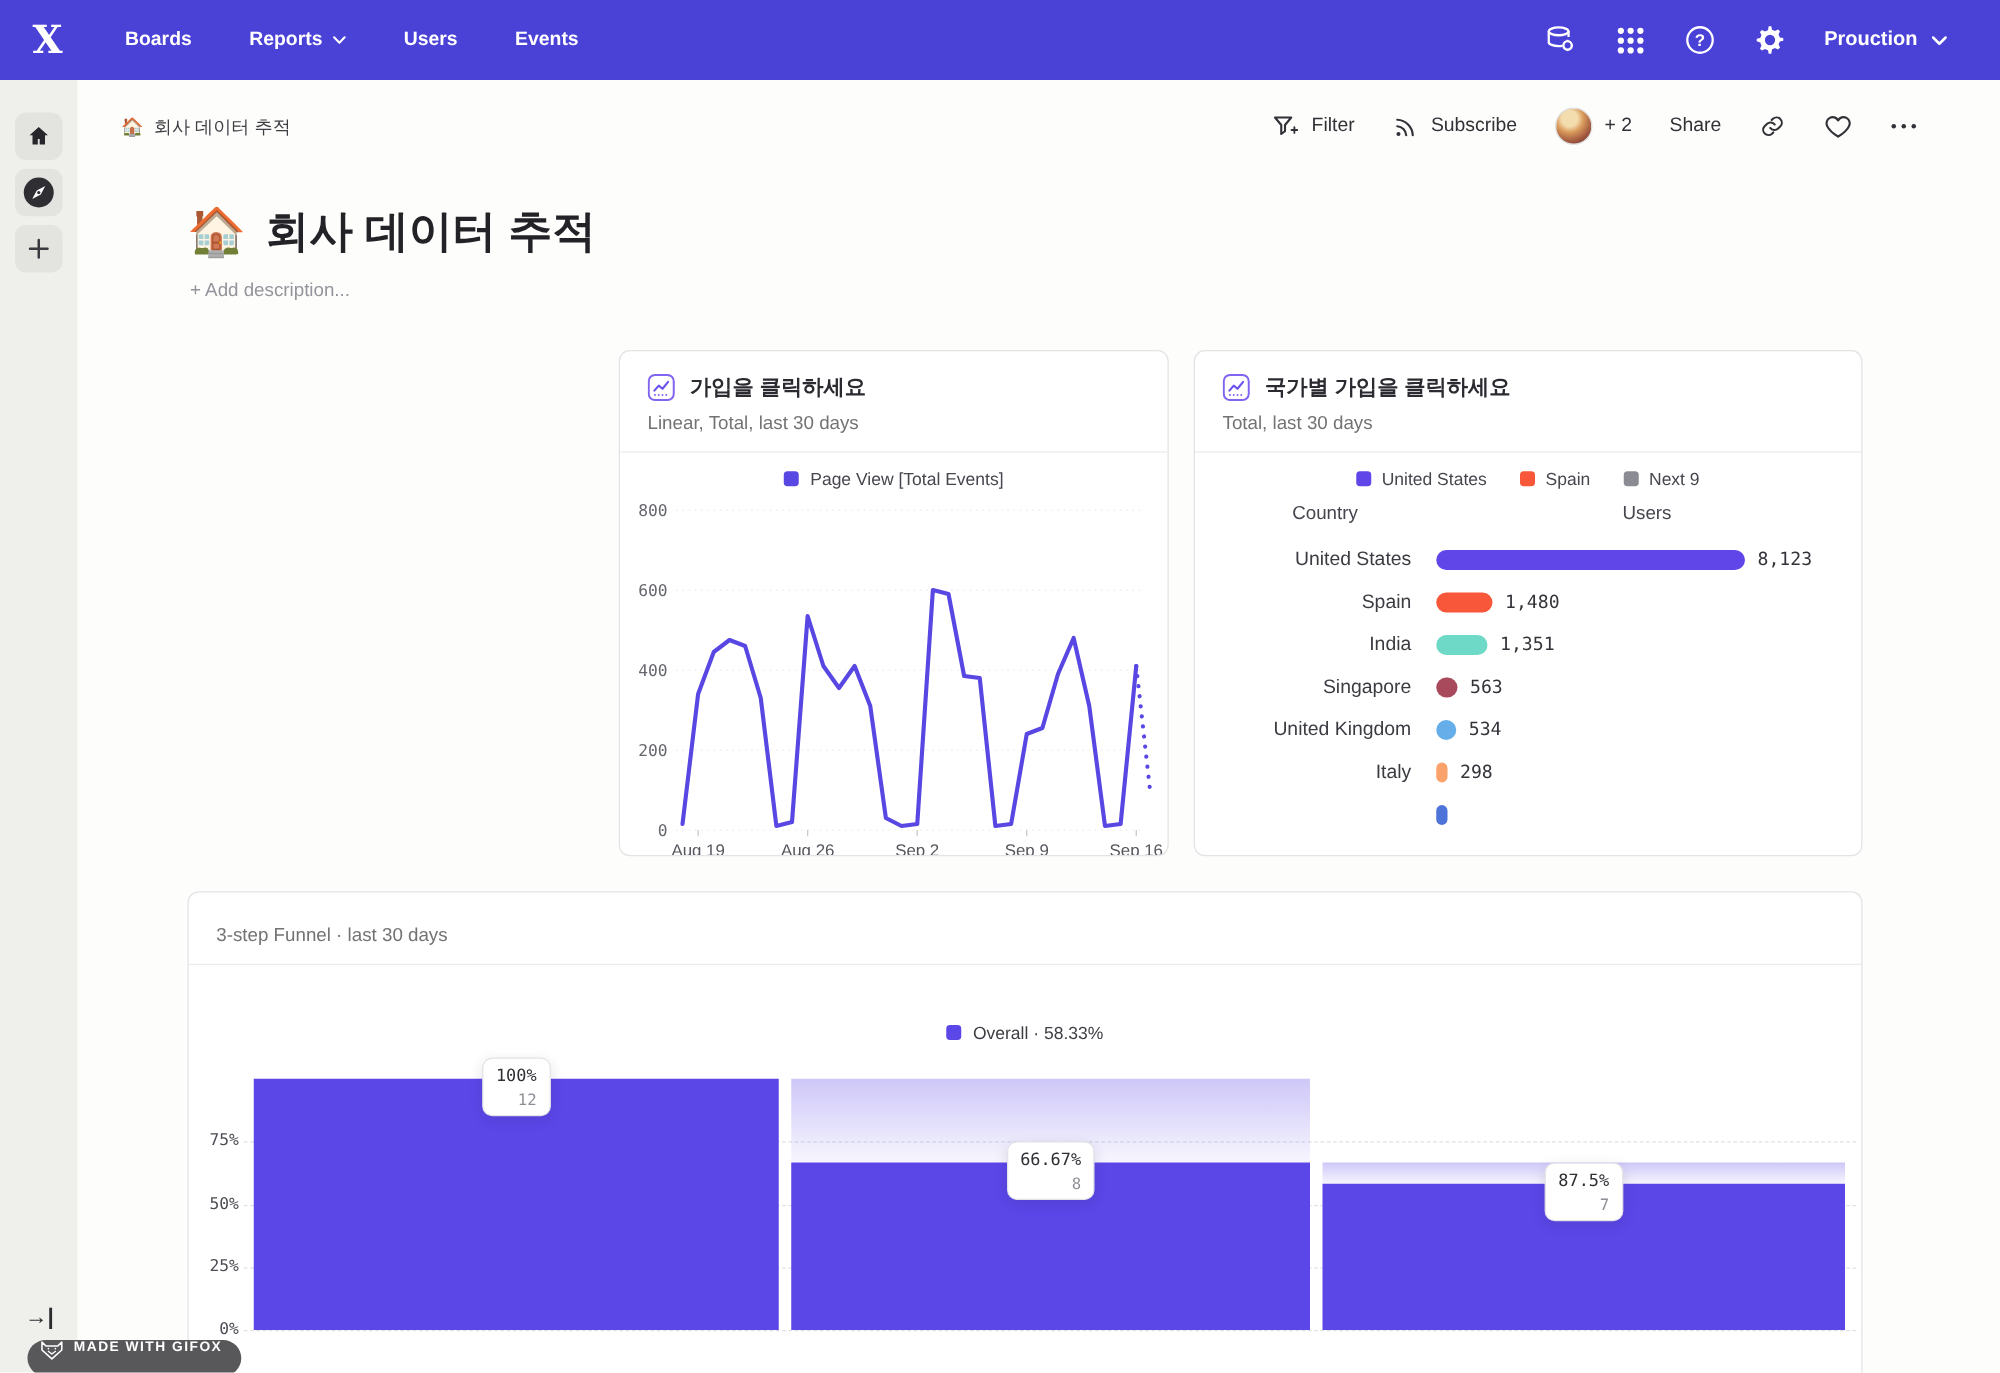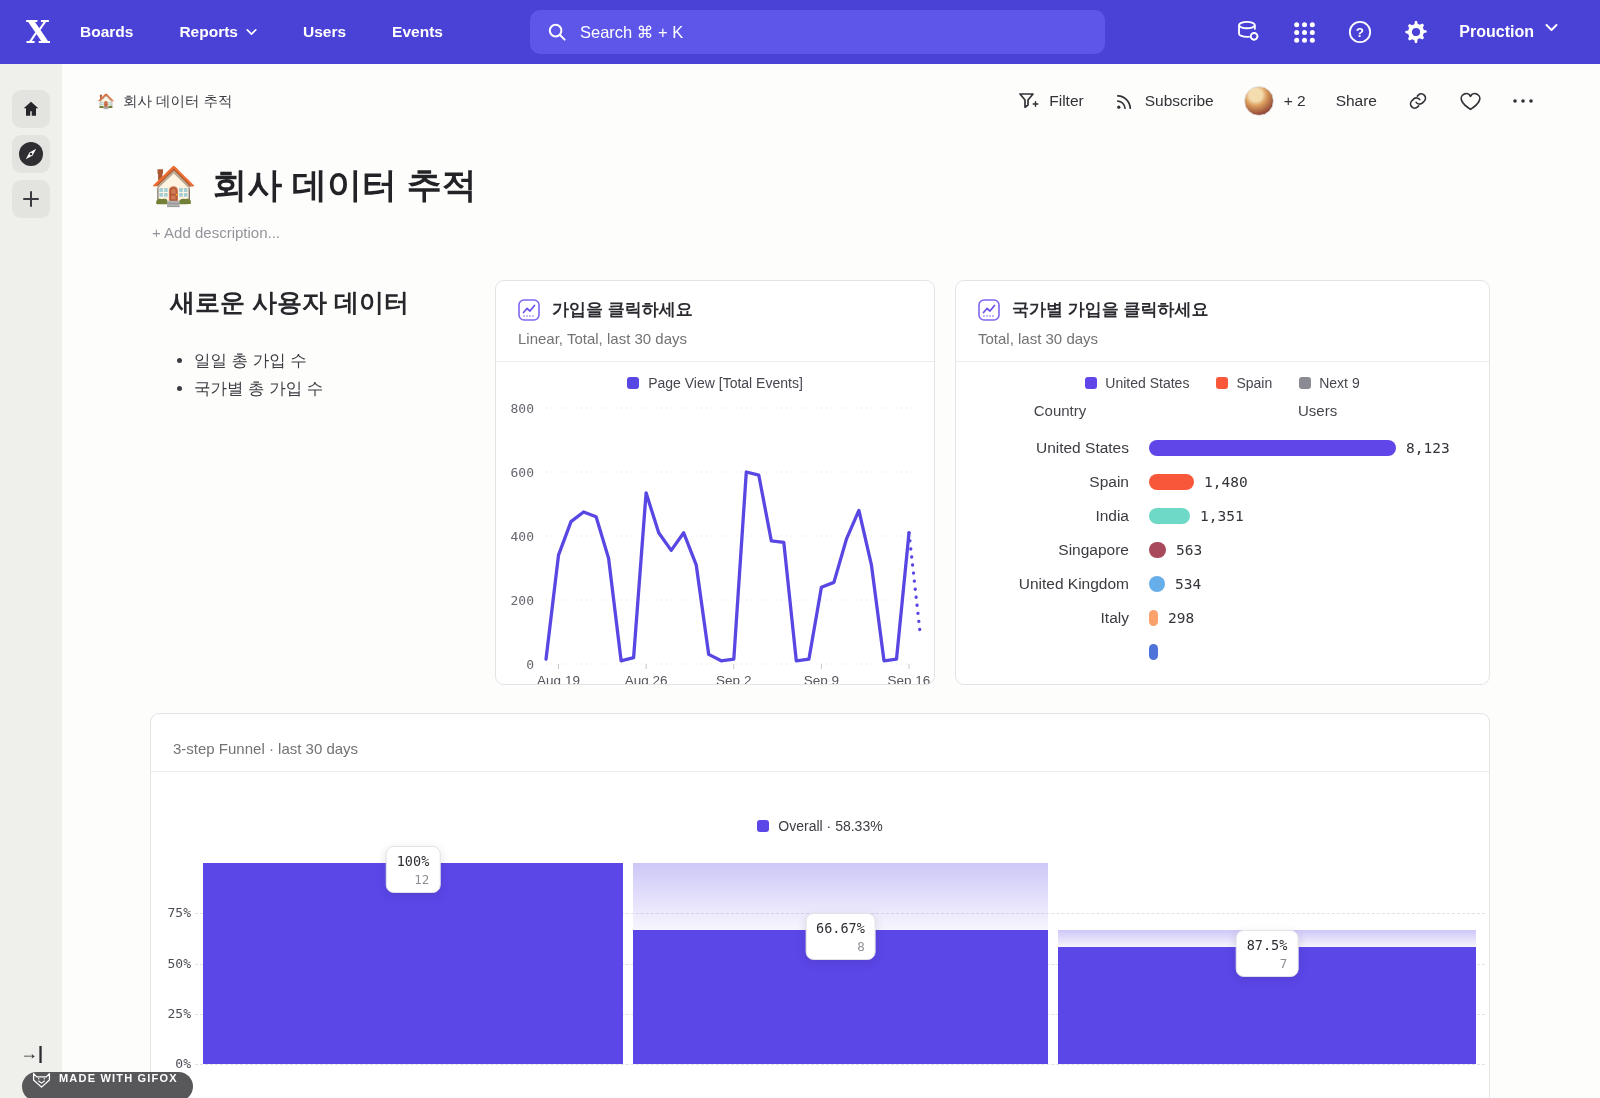--- a/index.html
+++ b/index.html
@@ -4,26 +4,26 @@
 <style>
   *{box-sizing:border-box;margin:0;padding:0}
   html,body{width:1600px;height:1098px;overflow:hidden}
   body{font-family:"Liberation Sans",sans-serif;background:#fdfdfb;position:relative;color:#2b2b31}
   .mono{font-family:"DejaVu Sans Mono",monospace}
 
   
   .topbar{position:absolute;top:0;left:0;width:1600px;height:64px;background:#4a41d6;z-index:6}
   .logo{position:absolute;left:20px;top:14px;width:36px;height:36px;display:flex;align-items:center;justify-content:center;cursor:pointer}
   .logo span{font-family:"DejaVu Serif",serif;font-weight:700;font-size:31px;color:#fff;line-height:1}
-  .topnav{position:absolute;left:80px;top:0;height:64px;display:flex;align-items:center;gap:46px;color:#fff;font-size:15.5px;font-weight:600}
+  .topnav{position:absolute;left:100px;top:0;height:64px;display:flex;align-items:center;gap:46px;color:#fff;font-size:15.5px;font-weight:600}
   .nav-item{display:flex;align-items:center;gap:8px;cursor:pointer;white-space:nowrap}
   .search{position:absolute;left:530px;top:10px;width:575px;height:44px;background:#5e56e8;border-radius:10px;display:flex;align-items:center;gap:13px;padding-left:17px;color:#fff;font-size:16.5px;cursor:text}
   .top-right{position:absolute;right:0;top:0;height:64px;display:flex;align-items:center;gap:30px;padding-right:42px;color:#fff}
   .tr-icon{width:26px;height:26px;display:flex;align-items:center;justify-content:center;cursor:pointer}
-  .project{display:flex;gap:11px;font-size:16px;font-weight:600;cursor:pointer}
+  .project{display:flex;align-items:center;gap:11px;font-size:16px;font-weight:600;cursor:pointer}
 
   
   .rail{position:absolute;left:0;top:64px;width:62px;height:1034px;background:#efefec;display:flex;flex-direction:column;align-items:center;padding-top:26px;z-index:2}
   .rail-btn{width:38px;height:38px;border-radius:9px;background:#e3e3e0;display:flex;align-items:center;justify-content:center;margin-bottom:7px;cursor:pointer}
 
   
   .content{position:absolute;left:62px;top:64px;width:1538px;height:1034px}
   .breadcrumb{position:absolute;left:35px;top:28px;font-size:14.5px;color:#3d3d44;display:flex;align-items:center;gap:8px;cursor:pointer}
   .tb-actions{position:absolute;right:66px;top:22px;display:flex;align-items:center;gap:30px;color:#313137;font-size:15.5px}
   .tb-item{display:flex;align-items:center;gap:10px;cursor:pointer}
@@ -96,27 +96,20 @@
         </svg>
       </div>
       <div class="nav-item">
         <span>Users</span>
       </div>
       <div class="nav-item">
         <span>Events</span>
       </div>
     </nav>
 
-  <div class="search">
-    <svg width="20" height="20" viewBox="0 0 20 20">
-        <circle cx="8.6" cy="8.6" r="5.8" fill="none" stroke="#fff" stroke-width="2"></circle>
-        <line x1="13" y1="13" x2="17.6" y2="17.6" stroke="#fff" stroke-width="2" stroke-linecap="round"></line>
-      </svg>
-    <span>Search  ⌘ + K</span>
-  </div>
 
   <div class="top-right">
     <div class="tr-icon">
       <svg width="26" height="26" viewBox="0 0 24 24" fill="none" stroke="#fff" stroke-width="1.7">
         <ellipse cx="11" cy="5.6" rx="7.3" ry="2.9"></ellipse>
         <path d="M3.7 5.6v8c0 1.6 3.3 2.9 7.3 2.9.9 0 1.8-.1 2.6-.2"></path>
         <path d="M18.3 5.6v4.2"></path>
         <circle cx="17.6" cy="16" r="3.1"></circle>
         <path d="M17.6 11.9v1.2M17.6 18.9v1.2M13.8 16h1.2M20.2 16h1.4M15 13.4l.9.9M19.3 17.7l.9.9M20.2 13.4l-.9.9M15.9 17.7l-.9.9" stroke-width="1.3"></path>
       </svg>
@@ -223,27 +216,20 @@
         </svg>
     </div>
   </div>
 
   <h1 class="page-title">
     <span class="emoji">🏠</span>
     <span>회사 데이터 추적</span>
   </h1>
   <div class="add-desc">+ Add description...</div>
 
-  <section class="text-widget">
-    <h2 class="tw-heading">새로운 사용자 데이터</h2>
-    <ul class="tw-bullets" id="tw-bullets">
-        <li>일일 총 가입 수</li>
-        <li>국가별 총 가입 수</li>
-      </ul>
-  </section>
 
   <section class="card card1">
     <div class="card-head">
       <div class="ch-row">
         <svg width="22" height="22" viewBox="0 0 22 22">
             <rect x="1" y="1" width="20" height="20" rx="5" fill="none" stroke="#8165f0" stroke-width="1.6"></rect>
             <polyline points="5.5,13.5 9,9.5 12,12 16.5,6.5" fill="none" stroke="#6d52ea" stroke-width="1.7" stroke-linecap="round" stroke-linejoin="round"></polyline>
             <circle cx="6" cy="17" r=".8" fill="#8165f0"></circle>
             <circle cx="9" cy="17" r=".8" fill="#8165f0"></circle>
             <circle cx="12" cy="17" r=".8" fill="#8165f0"></circle>

